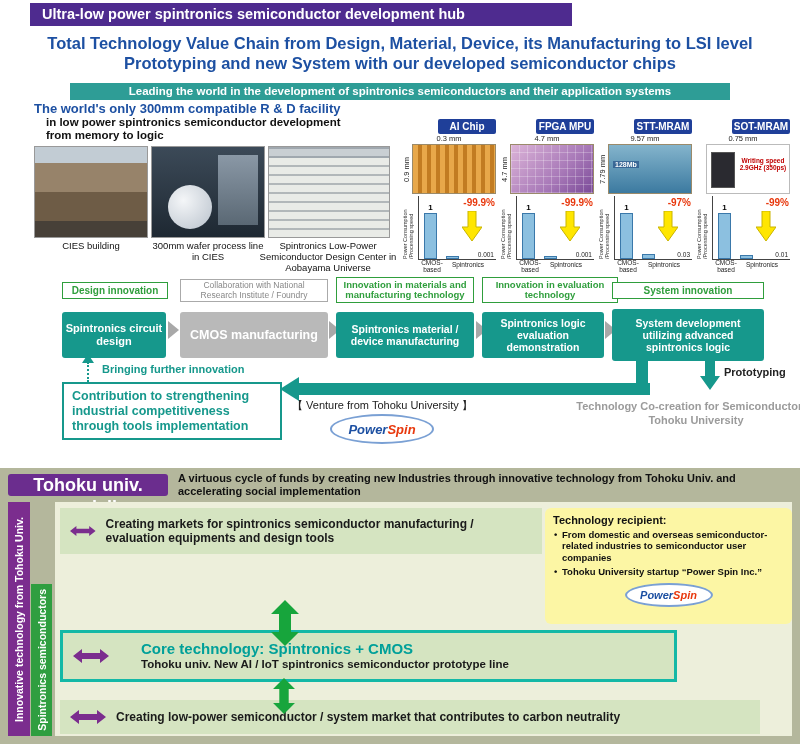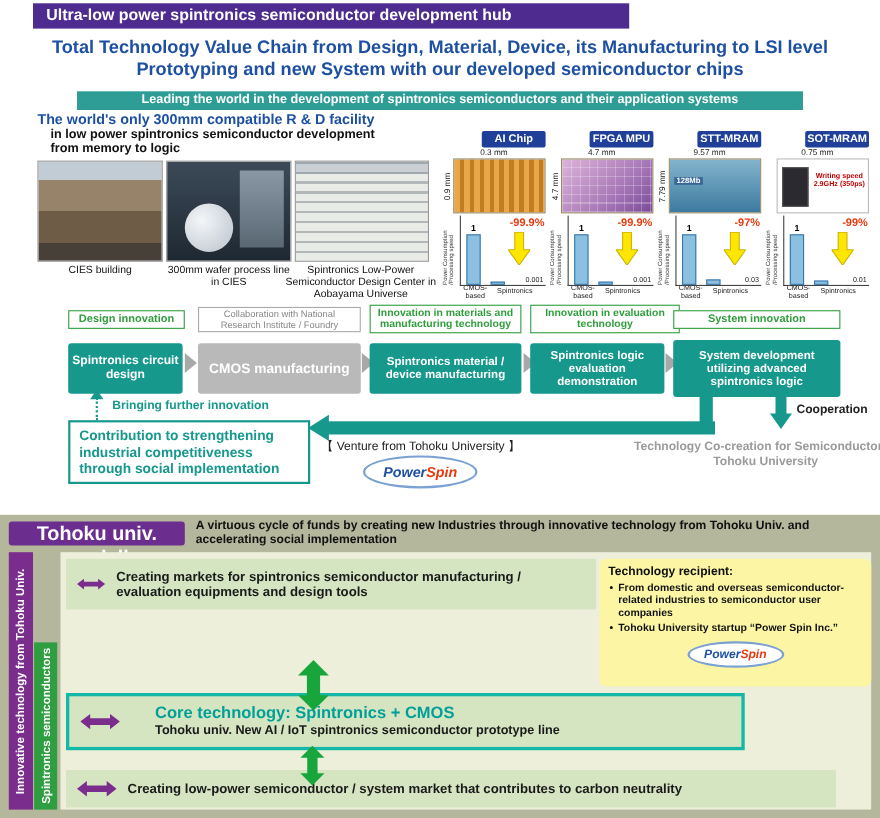--- a/index.html
+++ b/index.html
@@ -289,28 +289,28 @@
   <div class="abs chev c2"></div>
   <div class="abs step teal s3">Spintronics material / device manufacturing</div>
   <div class="abs chev c3"></div>
   <div class="abs step teal s4">Spintronics logic evaluation demonstration</div>
   <div class="abs chev c4"></div>
   <div class="abs step teal s5">System development utilizing advanced spintronics logic</div>
 
   <div class="abs dothead"></div>
   <div class="abs dotline"></div>
   <div class="abs bringing-txt">Bringing further innovation</div>
-  <div class="abs contrib">Contribution to strengthening industrial competitiveness through social implementation</div>
+  <div class="abs contrib">Contribution to strengthening industrial competitiveness through tools implementation</div>
   <div class="abs ret-v"></div>
   <div class="abs ret-h"></div>
   <div class="abs ret-head"></div>
   <svg class="abs coop-arrow" width="20" height="32" viewBox="0 0 20 32">
     <polygon points="5,0 15,0 15,18 20,18 10,32 0,18 5,18" fill="#16988c"></polygon>
     </svg>
-  <div class="abs coop-txt">Cooperation</div>
+  <div class="abs coop-txt">Prototyping</div>
   <div class="abs cocreate">Technology Co-creation for Semiconductor of Tohoku University</div>
   <div class="abs venture">【 Venture from Tohoku University 】</div>
   <div class="abs ps-logo">
     <span class="ps-p1">Power</span>
       <span class="ps-p2">Spin</span>
   </div>
 
   <div class="abs bottom-bg"></div>
   <div class="abs model-box">Tohoku univ. modell</div>
   <div class="abs model-desc">A virtuous cycle of funds by creating new Industries through innovative technology from Tohoku Univ. and accelerating social implementation</div>

